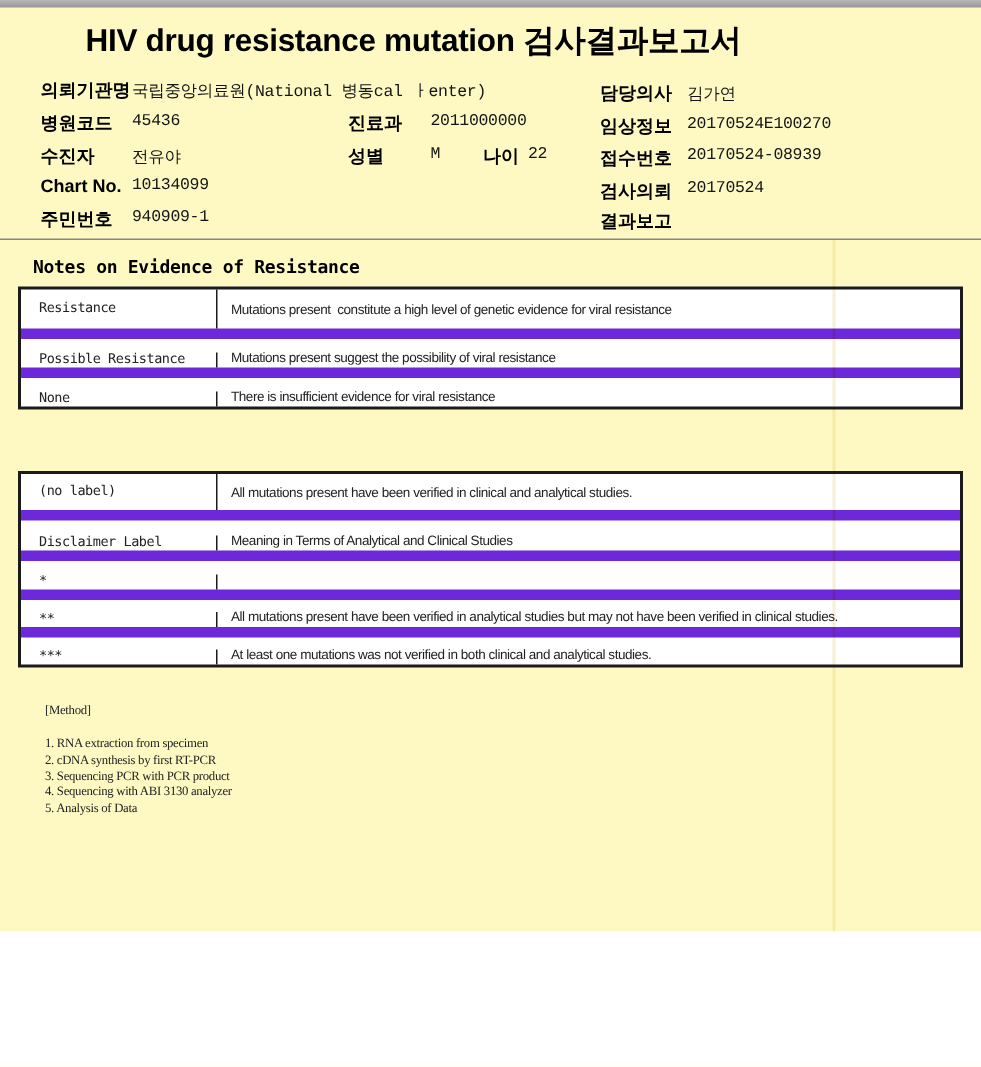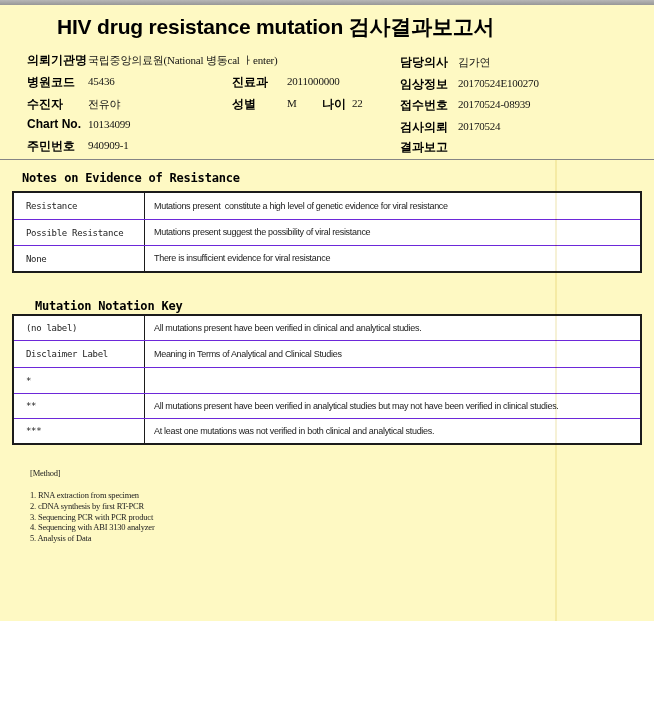--- a/index.html
+++ b/index.html
@@ -2,27 +2,27 @@
 <html><head>
 <meta charset="utf-8">
 <style>
   html,body{margin:0;padding:0;background:#fff;}
   .page{position:relative;width:654px;height:621px;background:#fef9c3;overflow:hidden;
         font-family:"Liberation Sans",sans-serif;color:#000;}
   .abs{position:absolute;}
   .topbar{left:0;top:0;width:654px;height:5px;background:linear-gradient(#b7b7b7,#979797);}
   .title{left:57px;top:13px;font-size:21px;font-weight:bold;letter-spacing:-0.2px;white-space:nowrap;}
   .lbl{font-size:12px;font-weight:bold;white-space:nowrap;}
-  .val{font-family:Liberation Serif, serif;font-size:11px;letter-spacing:-0.2px;color:#141414;white-space:nowrap;}
+  .val{font-family:Liberation Mono, monospace;font-size:11px;letter-spacing:-0.2px;color:#141414;white-space:nowrap;}
   .hline{left:0;top:159px;width:654px;height:1px;background:#858585;}
   .scanline{left:555px;top:160px;width:2px;height:477px;background:#f3ecc8;opacity:.75;mix-blend-mode:multiply;z-index:5;}
   .sechead{font-family:"DejaVu Sans Mono",monospace;font-size:12px;font-weight:bold;letter-spacing:-0.2px;white-space:nowrap;}
   .tbl{width:630px;border:2px solid #1b1b1b;background:#fff;box-sizing:border-box;}
   .trow{display:flex;box-sizing:border-box;}
-  .trow + .trow{border-top:1px solid #6d28d9;}
+  .trow + .trow{border-top:7px solid #6d28d9;align-items:flex-end;}
   .tc1{width:131px;min-width:131px;border-right:1px solid #1b1b1b;padding-left:12px;display:flex;align-items:center;
        font-family:"DejaVu Sans Mono",monospace;font-size:9px;letter-spacing:-0.3px;color:#222;box-sizing:border-box;}
   .tc2{flex:1;padding:1px 45px 1px 9px;display:flex;align-items:center;
        font-family:Liberation Sans, sans-serif;font-size:9px;line-height:11px;letter-spacing:-0.3px;color:#222;
        white-space:pre-wrap;box-sizing:border-box;}
   .method{font-family:Liberation Serif, serif;font-size:8.5px;letter-spacing:-0.2px;color:#222;white-space:nowrap;}
   .mline{line-height:10.8px;}
   .grayband{left:0;top:637px;width:654px;height:10px;background:#e9e9e9;border-top:1px solid #d9d9d9;border-bottom:1px solid #9c9c9c;box-sizing:border-box;}
   .sbox{border:2px solid #141414;border-radius:9px;background:#fff;box-sizing:border-box;}
   .sdiv{position:absolute;top:0;bottom:0;width:1px;background:#141414;}
@@ -84,21 +84,20 @@
     <div class="trow" style="height:26px">
       <div class="tc1">Possible Resistance</div>
       <div class="tc2">Mutations present suggest the possibility of viral resistance</div>
     </div>
     <div class="trow" style="height:26px">
       <div class="tc1">None</div>
       <div class="tc2">There is insufficient evidence for viral resistance</div>
     </div>
   </div>
 
-  <div class="abs sechead" style="left:35px;top:299px">Mutation Notation Key</div>
   <div class="abs tbl" style="left:12px;top:314px">
     <div class="trow" style="height:24px">
       <div class="tc1">(no label)</div>
       <div class="tc2">All mutations present have been verified in clinical and analytical studies.</div>
     </div>
     <div class="trow" style="height:27px">
       <div class="tc1">Disclaimer Label</div>
       <div class="tc2">Meaning in Terms of Analytical and Clinical Studies</div>
     </div>
     <div class="trow" style="height:26px">

